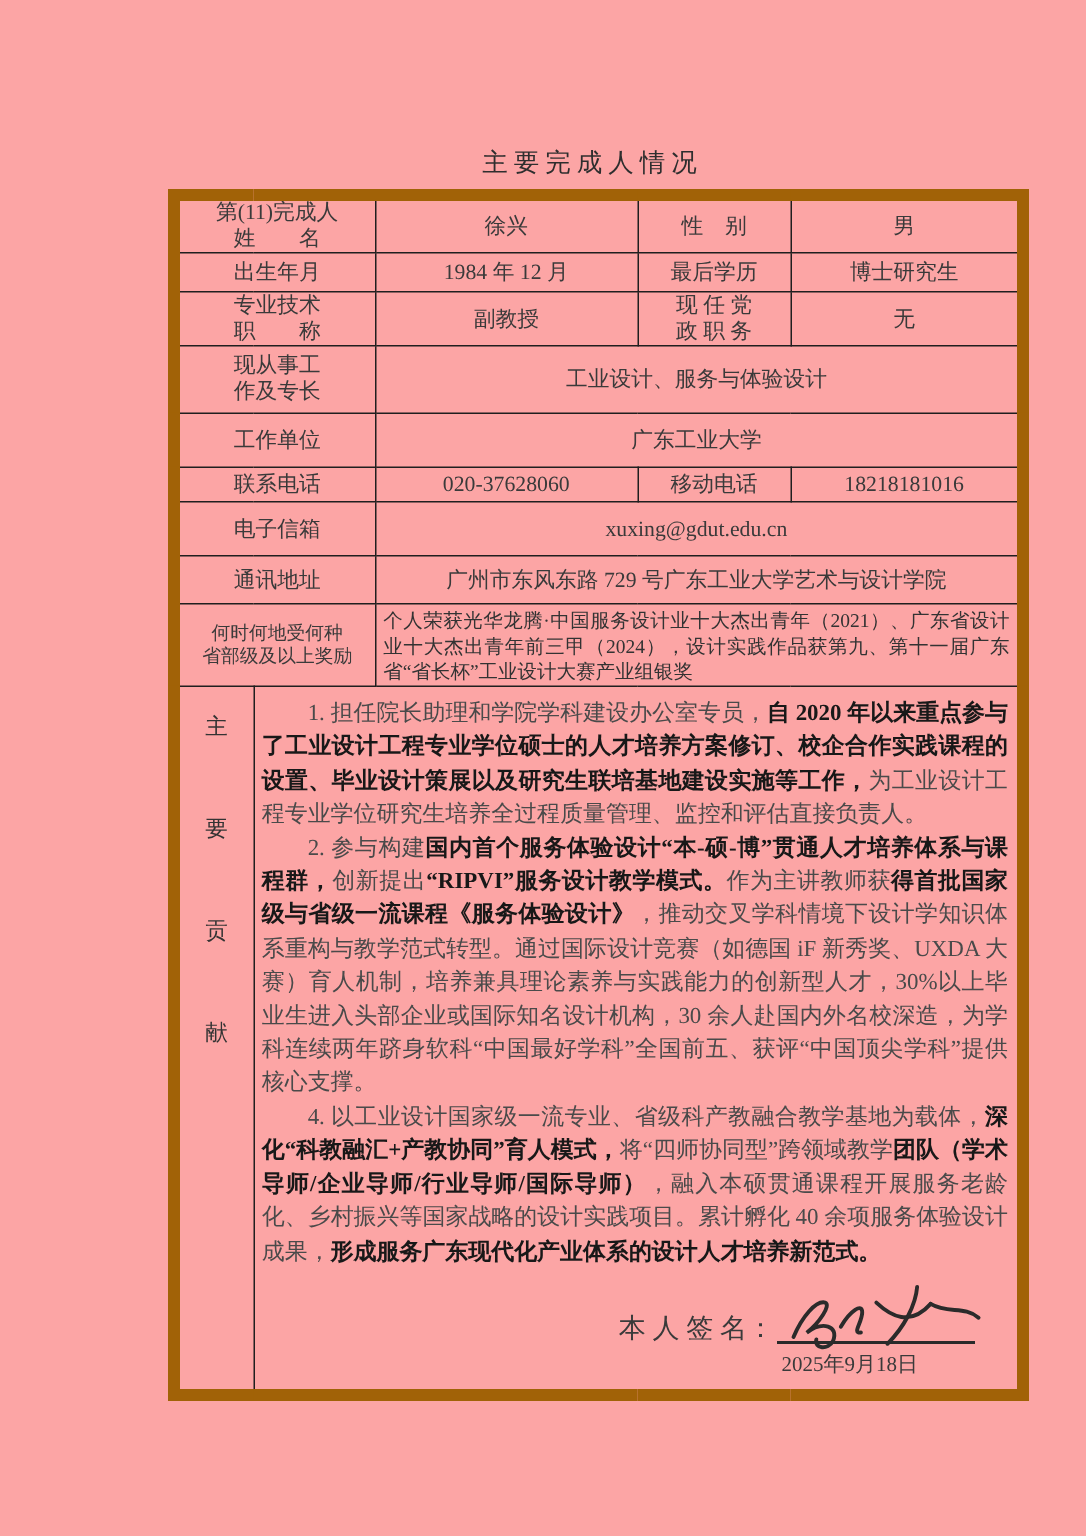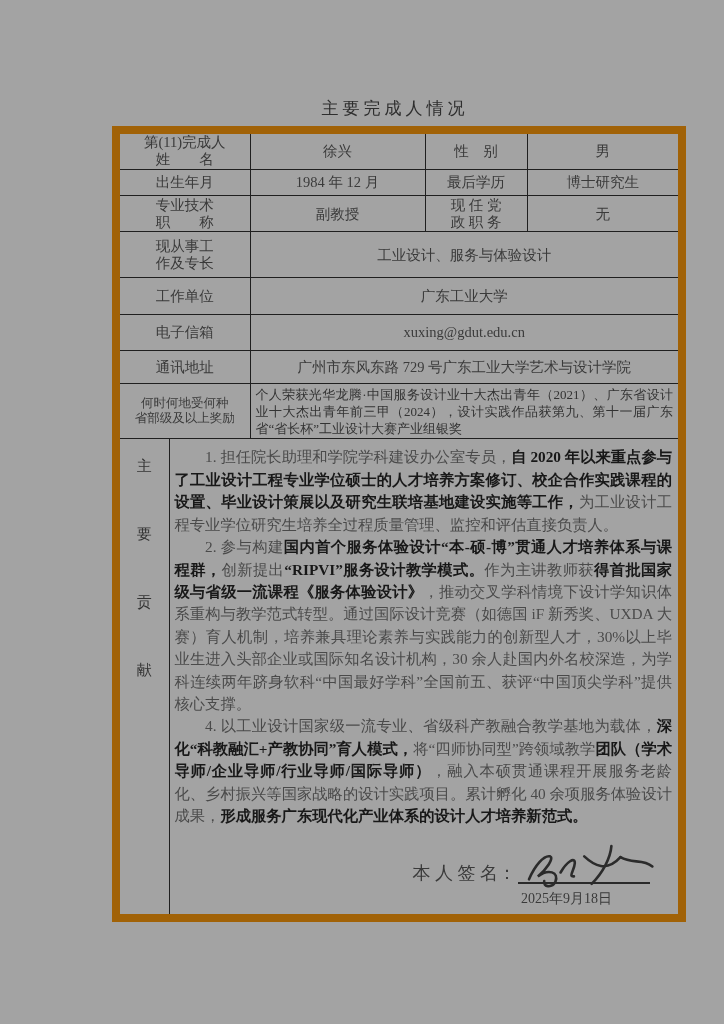--- a/index.html
+++ b/index.html
@@ -1,19 +1,19 @@
 <!DOCTYPE html>
 <html><head>
 <meta charset="utf-8">
 <style>
   html,body{margin:0;padding:0;background:#ffffff;}
   .page{
     position:relative;
     width:724px;height:1024px;
-    background:#a3a3a3;
+    background:#fca5a5;
     font-family:"Liberation Serif","DejaVu Serif",serif;
     color:#3a3a3a;
     overflow:hidden;
   }
   .doc-title{
     position:absolute;top:97px;left:112px;width:566px;
     text-align:center;font-size:17px;letter-spacing:4px;color:#2e2e2e;
   }
   table.form{
     position:absolute;top:126px;left:112px;
@@ -119,20 +119,26 @@
         <div>作及专长</div>
       </td>
       <td colspan="3">工业设计、服务与体验设计</td>
     </tr>
 
     <tr class="r5">
       <td colspan="2">工作单位</td>
       <td colspan="3">广东工业大学</td>
     </tr>
 
+    <tr class="r6">
+      <td colspan="2">联系电话</td>
+      <td>020-37628060</td>
+      <td>移动电话</td>
+      <td>18218181016</td>
+    </tr>
 
     <tr class="r7">
       <td colspan="2">电子信箱</td>
       <td colspan="3">xuxing@gdut.edu.cn</td>
     </tr>
 
     <tr class="r8">
       <td colspan="2">通讯地址</td>
       <td colspan="3">广州市东风东路 729 号广东工业大学艺术与设计学院</td>
     </tr>

